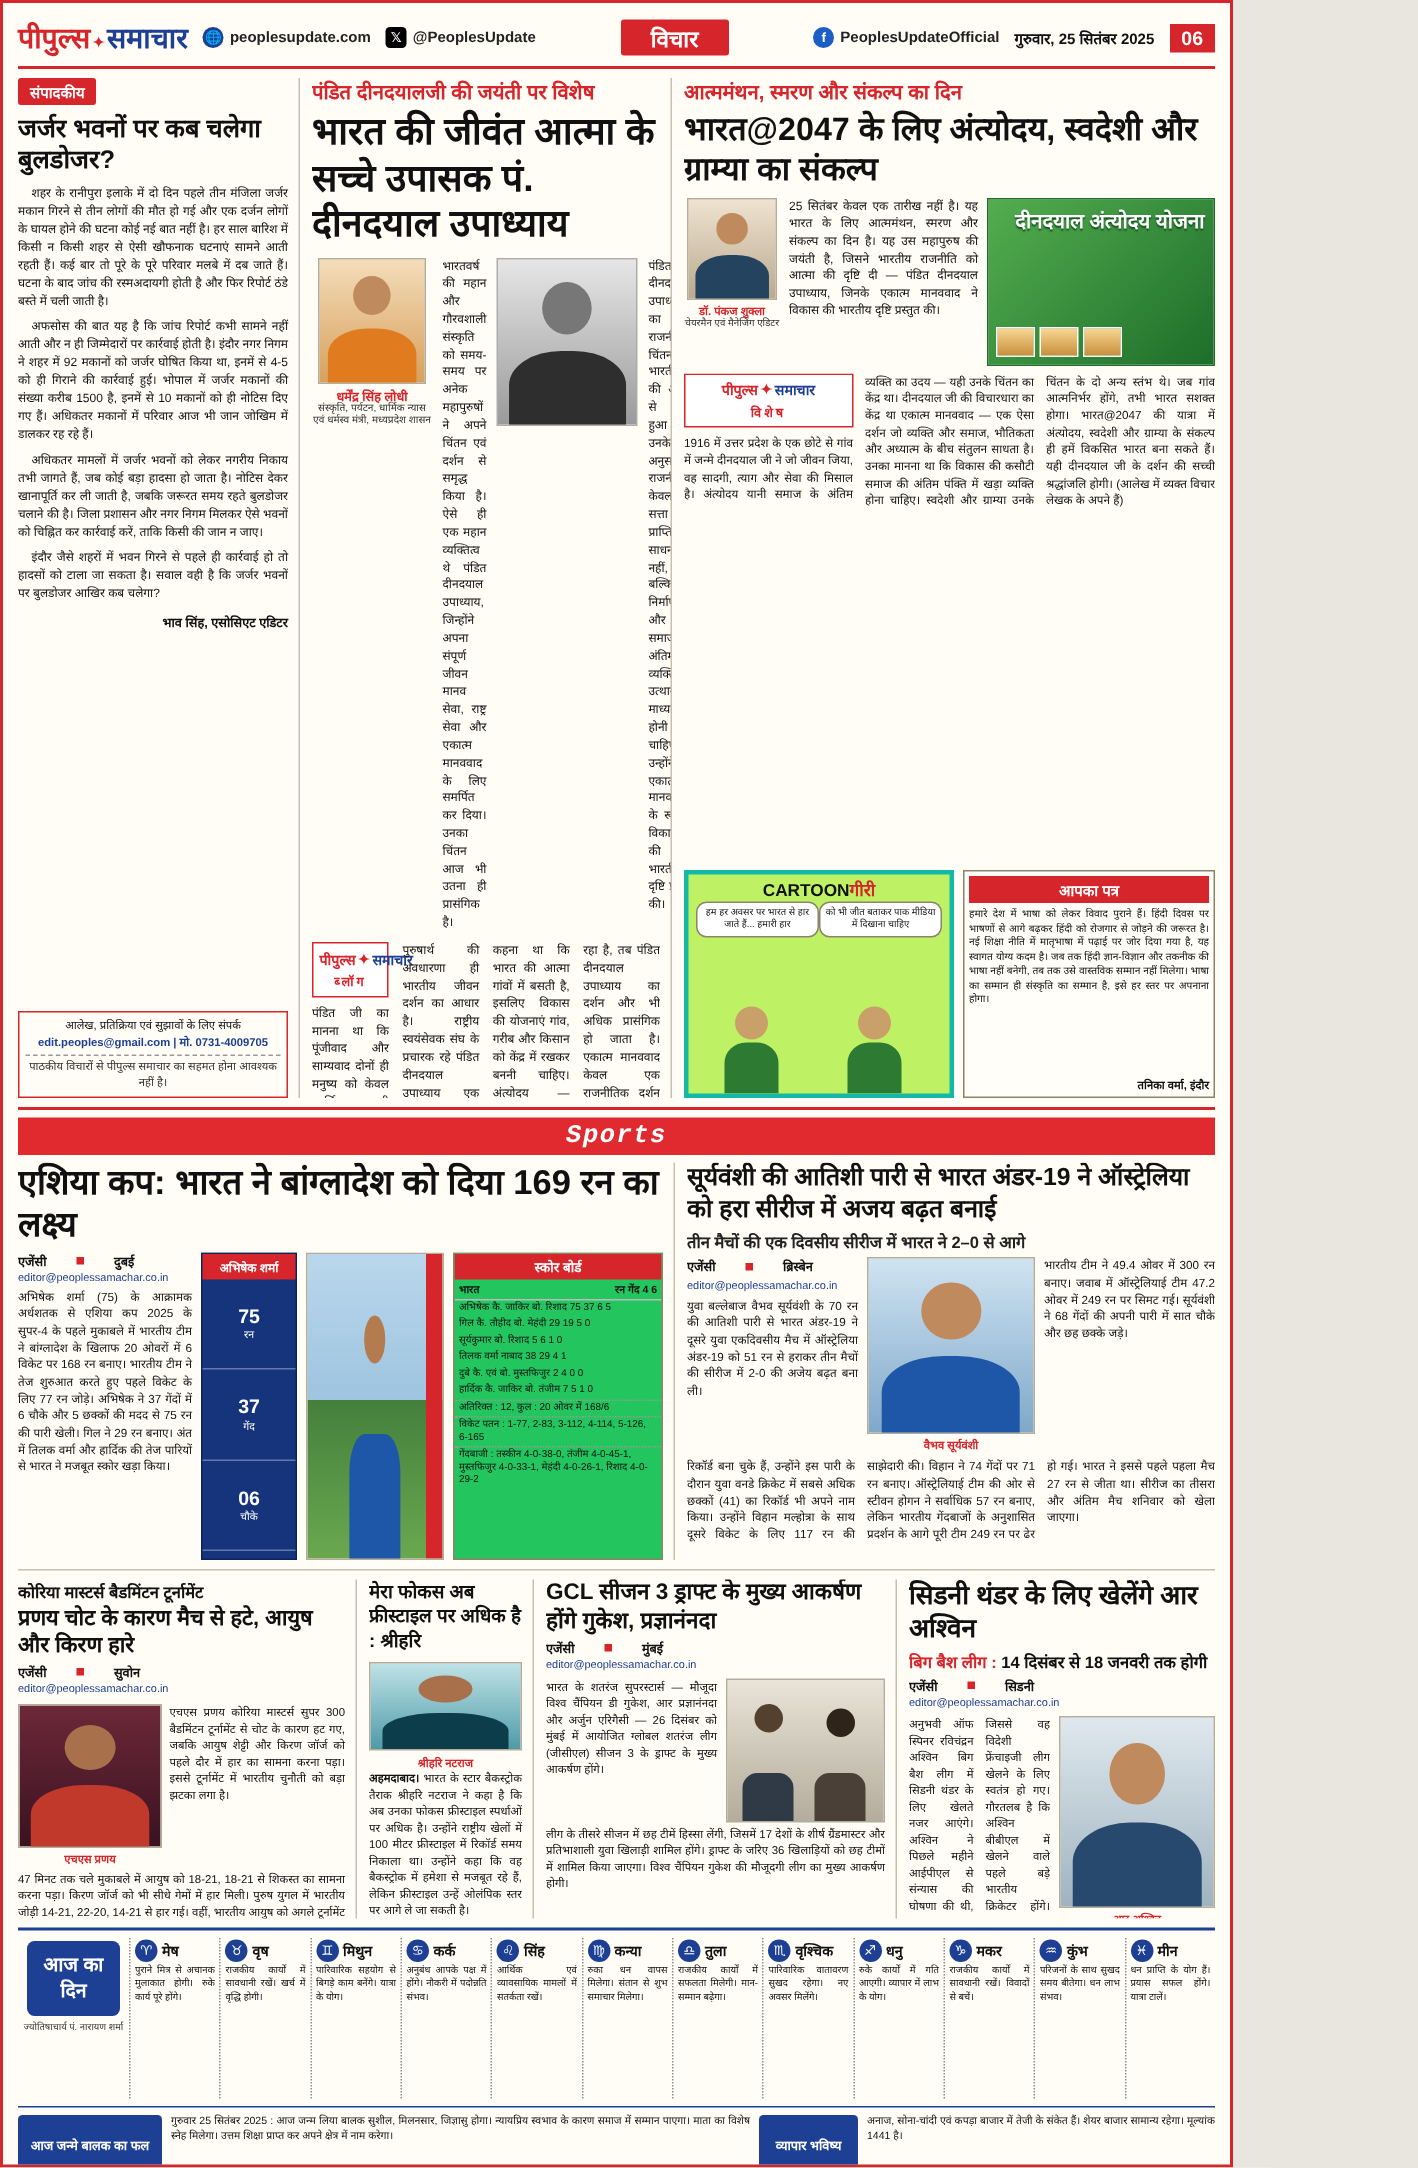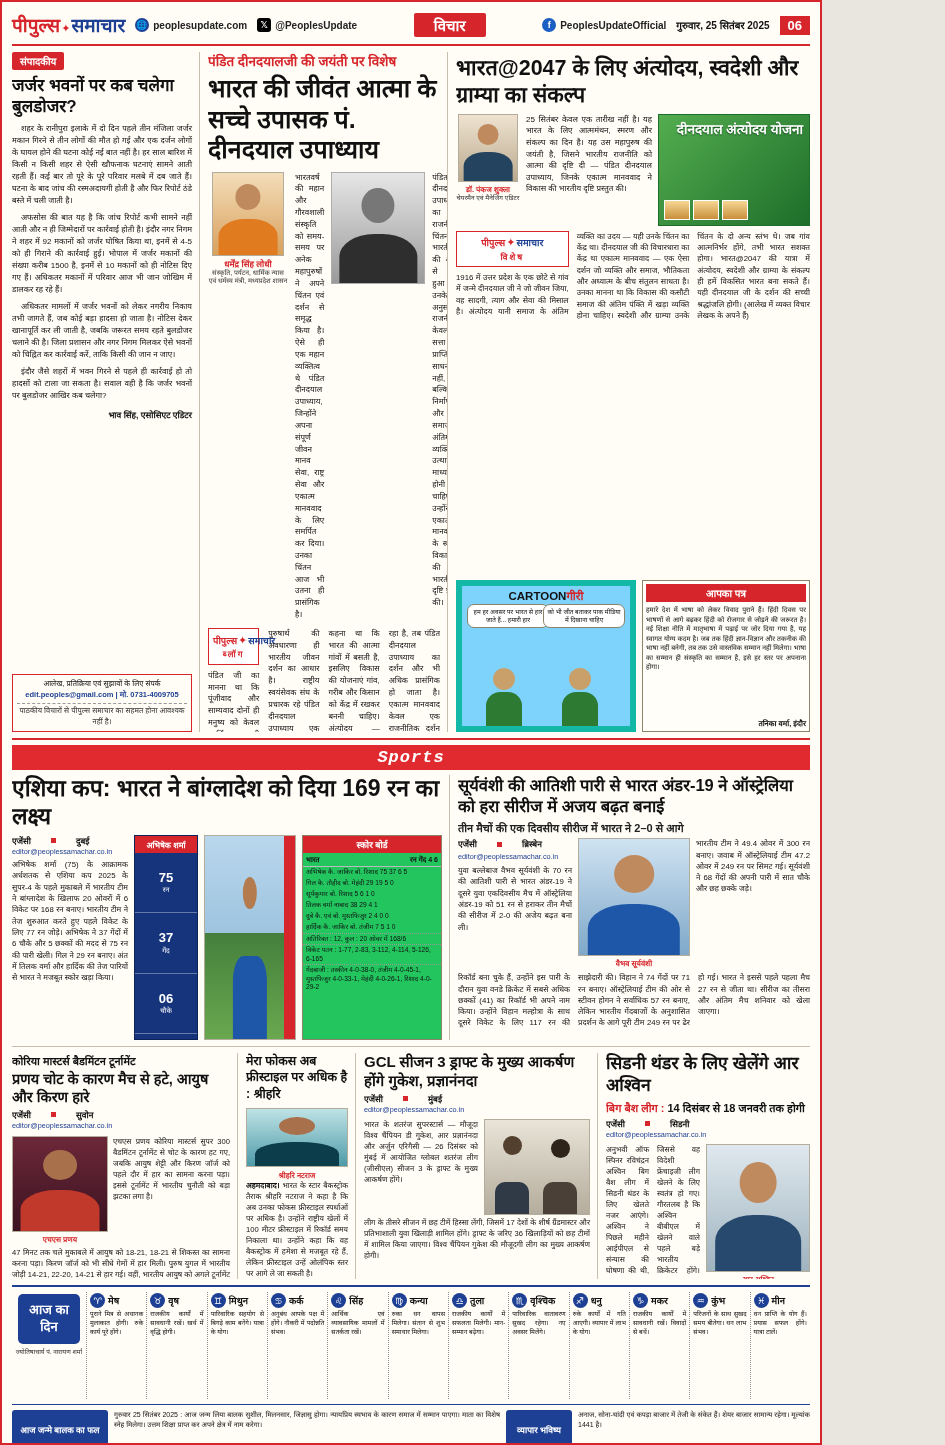--- a/index.html
+++ b/index.html
@@ -58,21 +58,21 @@
   .sp-author-photo{width:60px;height:68px;margin:0 auto;background:linear-gradient(#efe3d0,#b9a98e);--shirt:#24435f;}
   .sp-caption{font-size:7.5px;font-weight:800;color:#d6252b;margin-top:2px;}
   .sp-caption-desc{font-size:6.5px;color:#333;line-height:1.25;}
   .sp-intro{flex:1;font-size:8px;text-align:justify;line-height:1.45;}
   .promo{width:152px;height:112px;flex:0 0 auto;background:linear-gradient(135deg,#54ad4f,#1d6e2a);color:#fff;position:relative;padding:6px;border:1px solid #1d6e2a;}
   .promo-title{font-weight:800;font-size:13.5px;text-align:right;line-height:1.35;text-shadow:0 1px 1px #14501e;}
   .promo-thumbs{position:absolute;left:5px;bottom:5px;display:flex;gap:3px;}
   .promo-thumb{width:26px;height:20px;background:linear-gradient(#f7d794,#c98f3b);border:1px solid #fff;}
   .sp-body{column-count:3;column-gap:8px;font-size:7.8px;text-align:justify;line-height:1.45;flex:1;overflow:hidden;}
   .sp-bottom{display:flex;gap:6px;height:152px;margin-top:4px;}
-  .cartoon{flex:1;border:6px solid #14b8a6;background:#7dd3fc;position:relative;overflow:hidden;}
+  .cartoon{flex:1;border:3px solid #14b8a6;background:#bef264;position:relative;overflow:hidden;}
   .cartoon-title{position:absolute;top:2px;left:50%;transform:translateX(-50%);font-weight:800;font-size:11.5px;white-space:nowrap;}
   .cartoon-title .c2{color:#d6252b;}
   .bubble{position:absolute;background:#fff;border:1px solid #8c8368;border-radius:7px;font-size:6.3px;line-height:1.3;padding:3px;width:82px;text-align:center;}
   .b1{top:18px;left:5px;}
   .b2{top:18px;right:5px;}
   .toon{position:absolute;bottom:0;width:40px;height:58px;}
   .toon::before{content:"";position:absolute;left:50%;top:0;width:22px;height:22px;transform:translateX(-50%);background:#caa06a;border-radius:50%;}
   .toon::after{content:"";position:absolute;left:50%;bottom:0;width:36px;height:34px;transform:translateX(-50%);background:#2d7a33;border-radius:40% 40% 0 0;}
   .t1{left:22px;}
   .t2{right:30px;}
@@ -225,20 +225,21 @@
       <div class="lead-body">
         <div class="brand-badge">
           <span class="m-red">पीपुल्स</span><span class="m-star">✦</span><span class="m-blue">समाचार</span>
           <span class="tag">ब्लॉग</span>
         </div>
         <span>पंडित जी का मानना था कि पूंजीवाद और साम्यवाद दोनों ही मनुष्य को केवल आर्थिक प्राणी मानते हैं, जबकि भारतीय चिंतन मनुष्य को शरीर, मन, बुद्धि और आत्मा का समन्वित रूप मानता है। धर्म, अर्थ, काम और मोक्ष — चतुर्विध पुरुषार्थ की अवधारणा ही भारतीय जीवन दर्शन का आधार है। राष्ट्रीय स्वयंसेवक संघ के प्रचारक रहे पंडित दीनदयाल उपाध्याय एक कुशल संगठक, पत्रकार, दार्शनिक और चिंतक थे। उन्होंने भारतीय जनसंघ को वैचारिक आधार दिया और उसकी रीति-नीति को भारतीय संस्कारों में ढाला। उनका कहना था कि भारत की आत्मा गांवों में बसती है, इसलिए विकास की योजनाएं गांव, गरीब और किसान को केंद्र में रखकर बननी चाहिए। अंत्योदय — समाज के अंतिम छोर पर खड़े व्यक्ति का उदय — ही सच्चे विकास की कसौटी है। आज जब भारत विकसित राष्ट्र बनने के संकल्प के साथ आगे बढ़ रहा है, तब पंडित दीनदयाल उपाध्याय का दर्शन और भी अधिक प्रासंगिक हो जाता है। एकात्म मानववाद केवल एक राजनीतिक दर्शन नहीं, बल्कि एक जीवन पद्धति है, जो मनुष्य, समाज, प्रकृति और परमात्मा के बीच संतुलन का मार्ग दिखाती है। (आलेख में व्यक्त विचार लेखक के अपने हैं)</span>
       </div>
     </article>
 
     <article class="special">
+      <div class="kicker">आत्ममंथन, स्मरण और संकल्प का दिन</div>
       <h1 class="sp-headline">भारत@2047 के लिए अंत्योदय, स्वदेशी और ग्राम्या का संकल्प</h1>
       <div class="sp-top">
         <div class="sp-author">
           <div class="photo portrait sp-author-photo"></div>
           <div class="sp-caption">डॉ. पंकज शुक्ला</div>
           <div class="sp-caption-desc">चेयरमैन एवं मैनेजिंग एडिटर</div>
         </div>
         <div class="sp-intro">25 सितंबर केवल एक तारीख नहीं है। यह भारत के लिए आत्ममंथन, स्मरण और संकल्प का दिन है। यह उस महापुरुष की जयंती है, जिसने भारतीय राजनीति को आत्मा की दृष्टि दी — पंडित दीनदयाल उपाध्याय, जिनके एकात्म मानववाद ने विकास की भारतीय दृष्टि प्रस्तुत की।</div>
         <div class="promo">
           <div class="promo-title">दीनदयाल अंत्योदय योजना</div>

